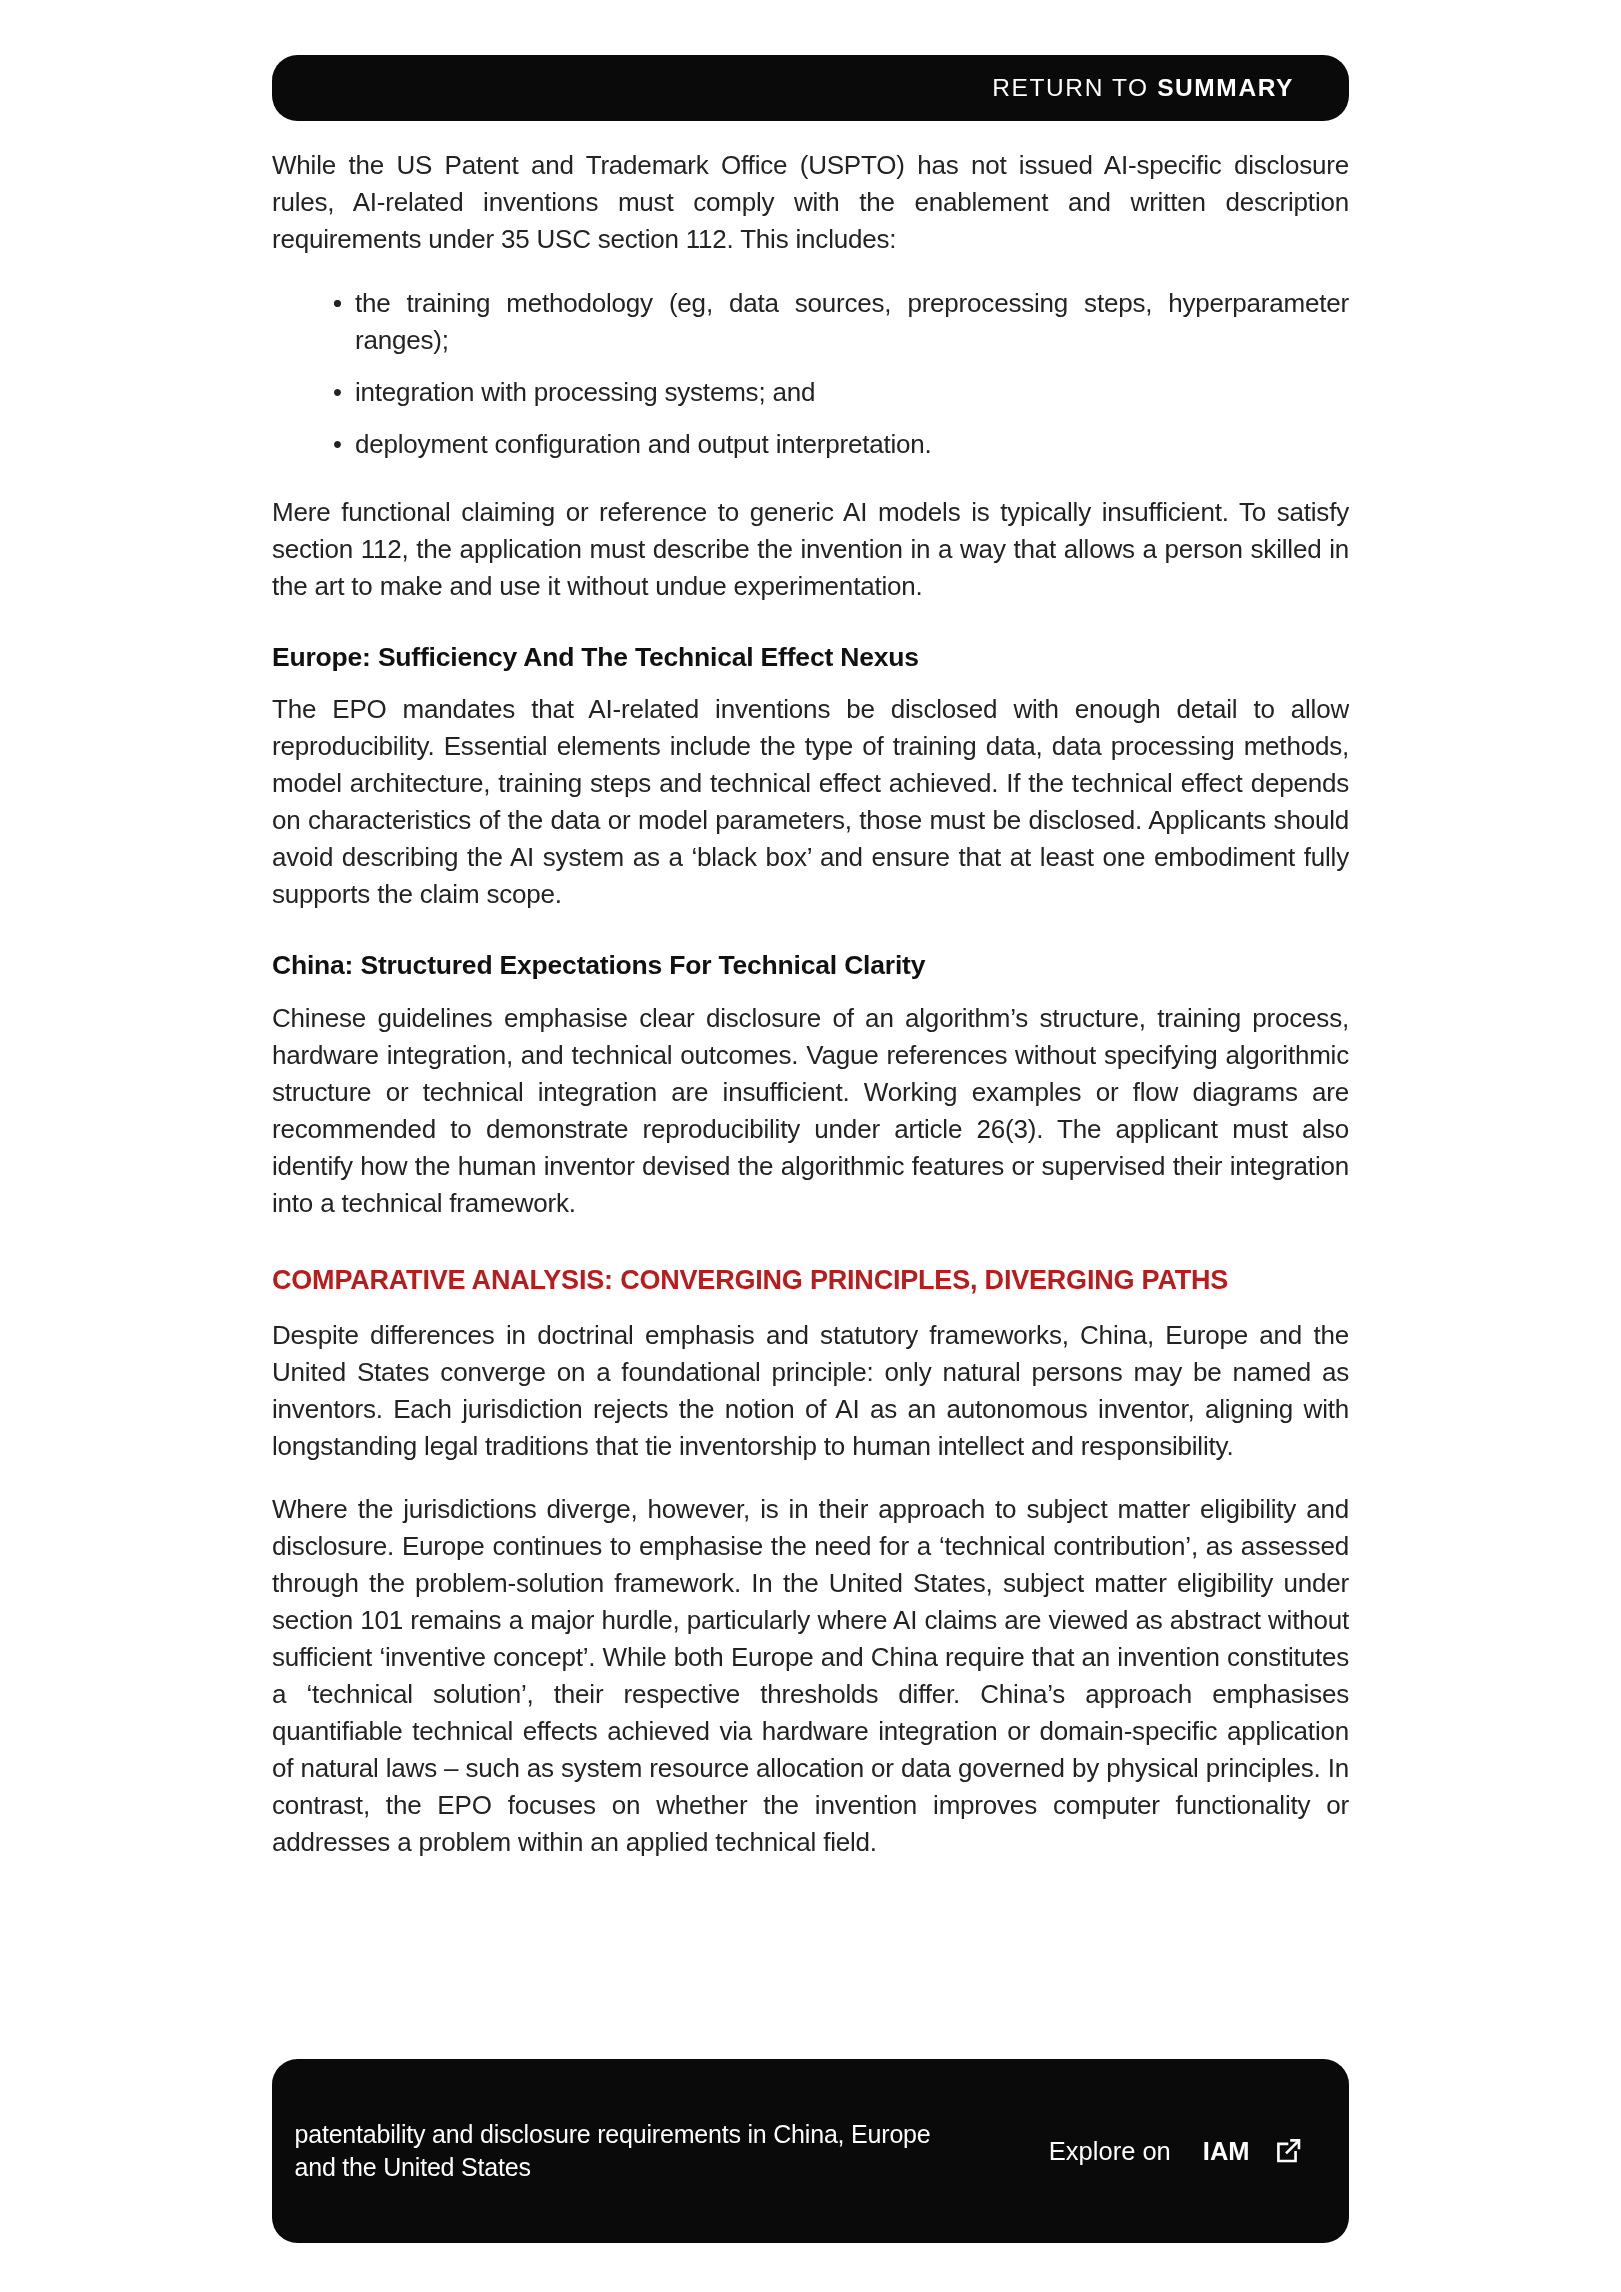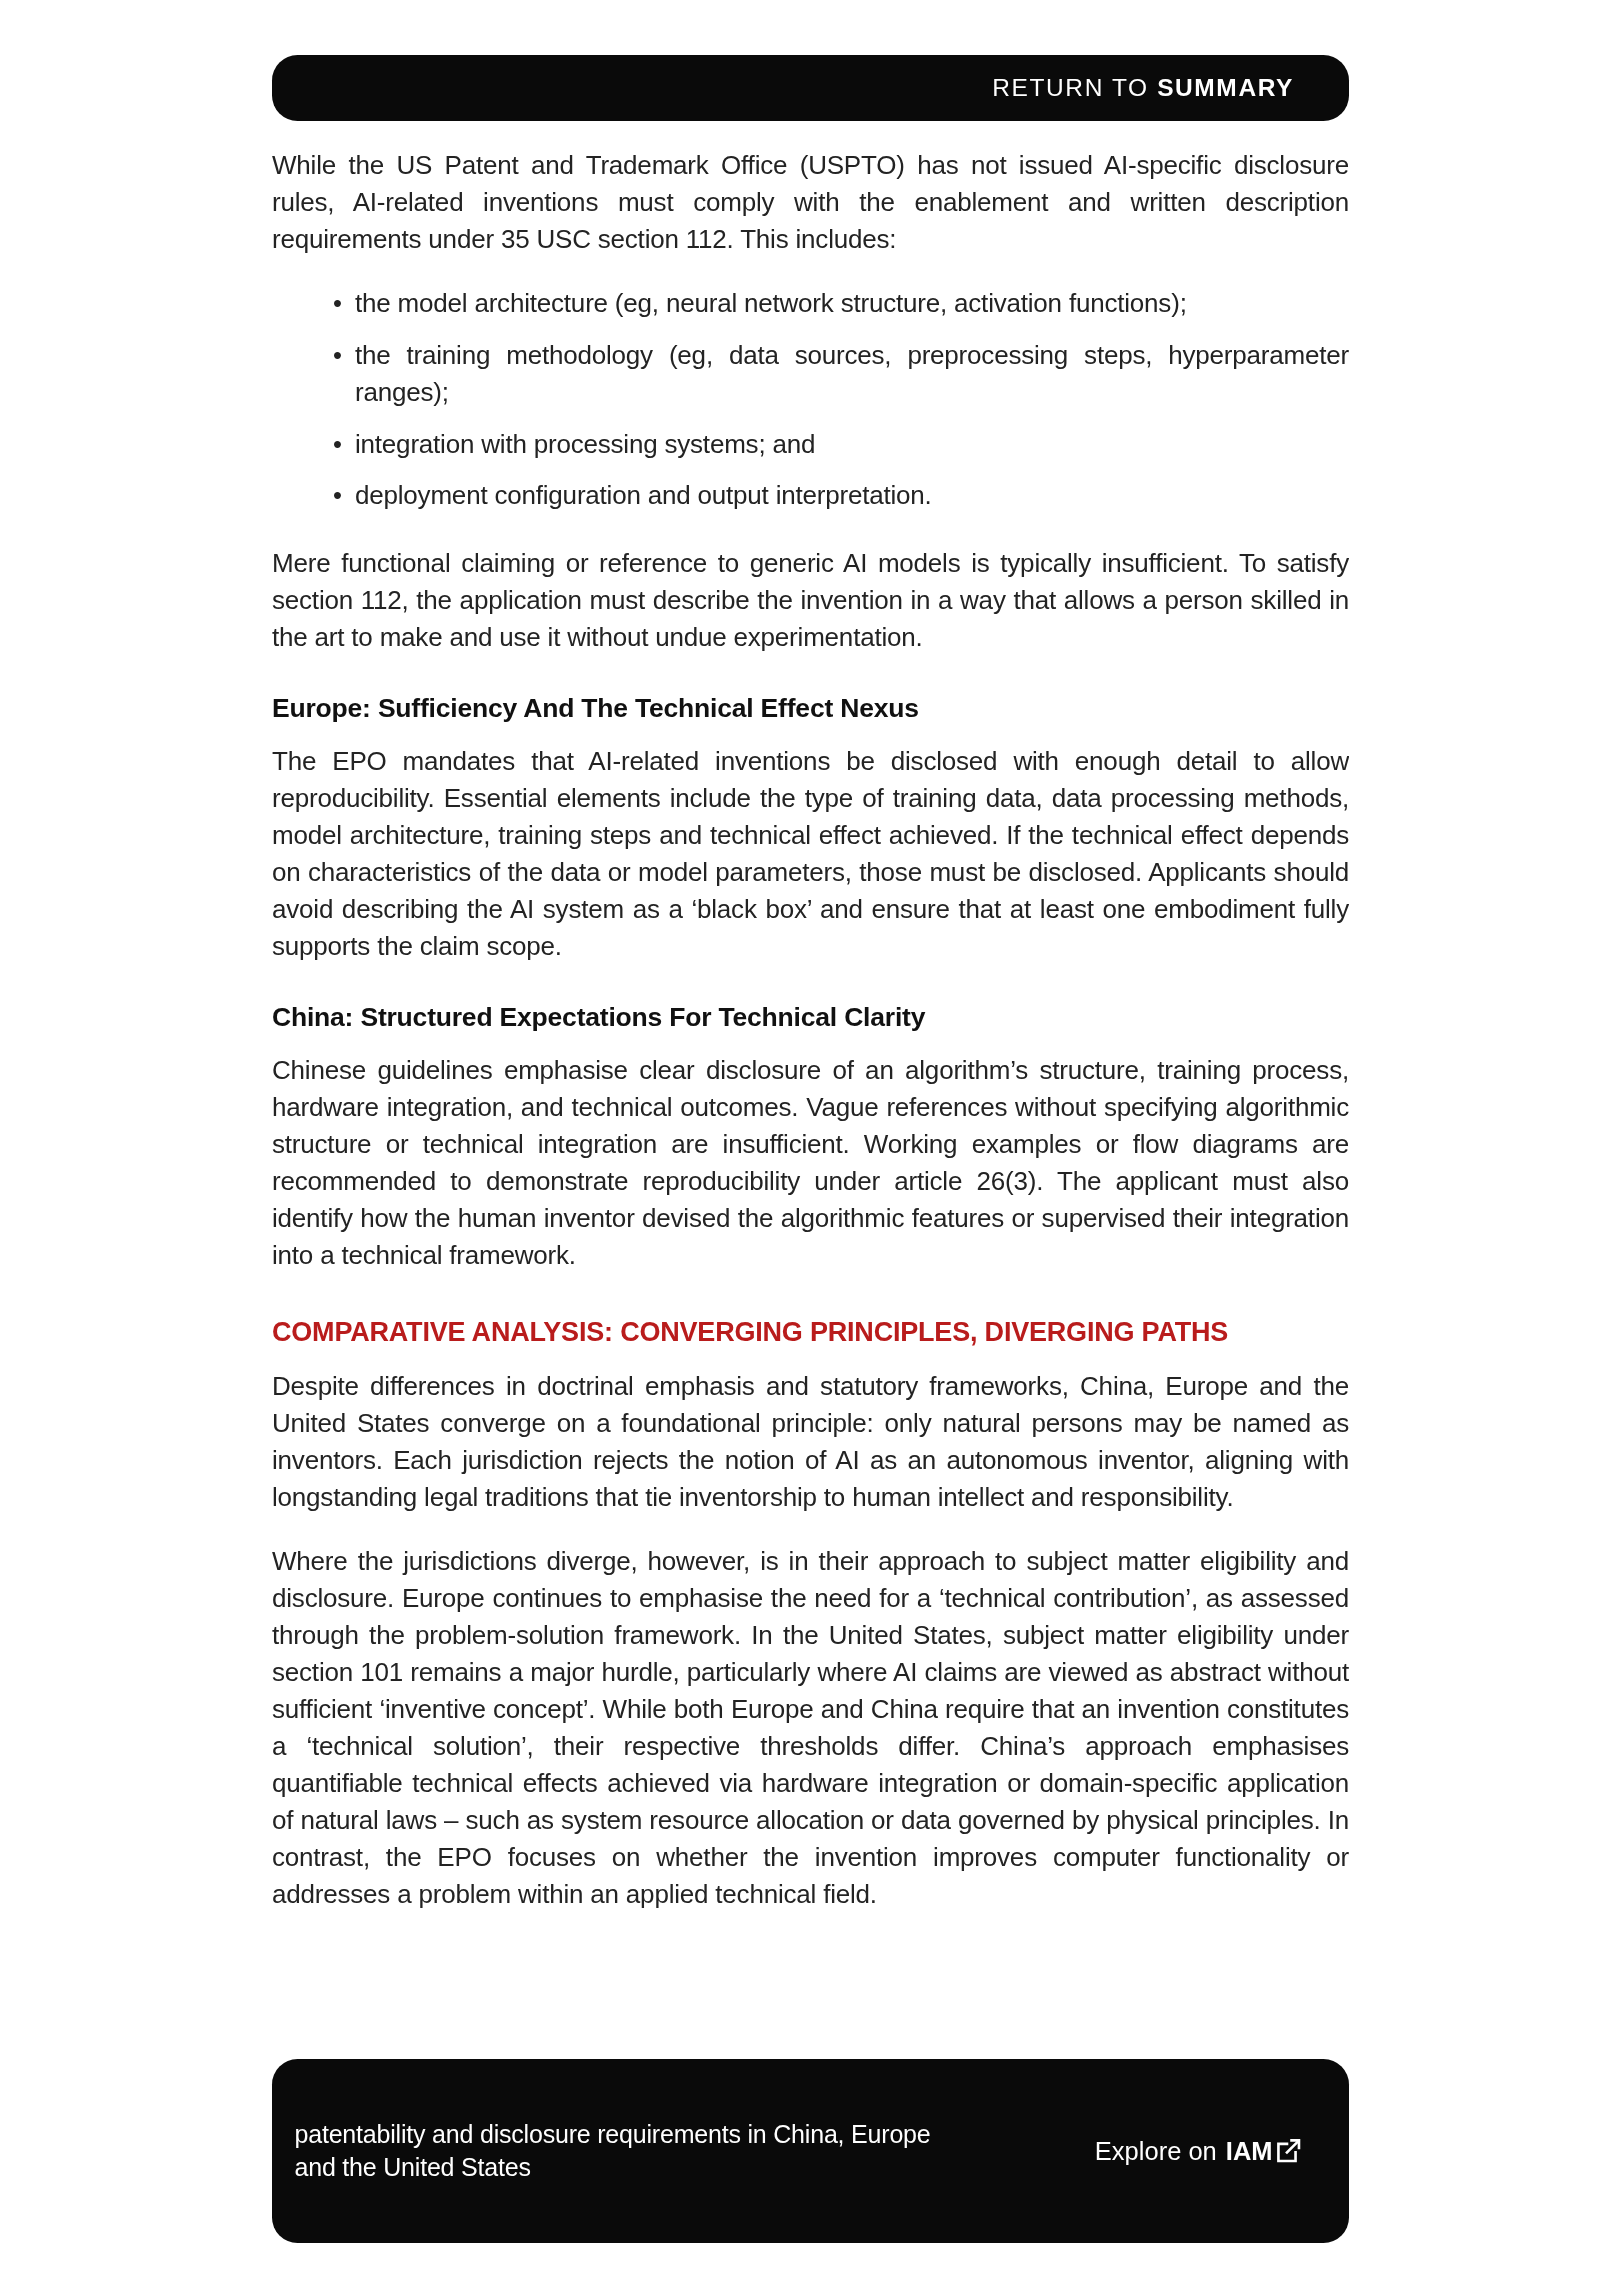--- a/index.html
+++ b/index.html
@@ -97,21 +97,21 @@
   }
   .footer-chapter {
     font-size: 25px;
     line-height: 33px;
     letter-spacing: -0.2px;
     font-weight: 400;
   }
   .footer-explore {
     display: flex;
     align-items: center;
-    gap: 2px;
+    gap: 25px;
     font-size: 25.5px;
     white-space: pre;
     cursor: pointer;
   }
   .footer-explore .bold { font-weight: 700; }
   .ext-icon { width: 27.4px; height: 27.4px; display: block; }
 </style>
 </head>
 <body>
 
@@ -121,21 +121,20 @@
     <div class="return-text"><span>RETURN TO </span><span class="bold">SUMMARY</span></div>
   </div>
 
   <div class="main">
 
     <p>While the US Patent and Trademark Office (USPTO) has not issued AI-specific disclosure rules, AI-related inventions must comply with the enablement and written description requirements under 35 USC section 112. This includes:</p>
 
     <ul class="bullet-list">
       <li class="bullet-item">
         <span class="bullet-dot">•</span>
-        <span>the model architecture (eg, neural network structure, activation functions);</span>
       </li>
       <li class="bullet-item">
         <span class="bullet-dot">•</span>
         <span>the training methodology (eg, data sources, preprocessing steps, hyperparameter ranges);</span>
       </li>
       <li class="bullet-item">
         <span class="bullet-dot">•</span>
         <span>integration with processing systems; and</span>
       </li>
       <li class="bullet-item">

